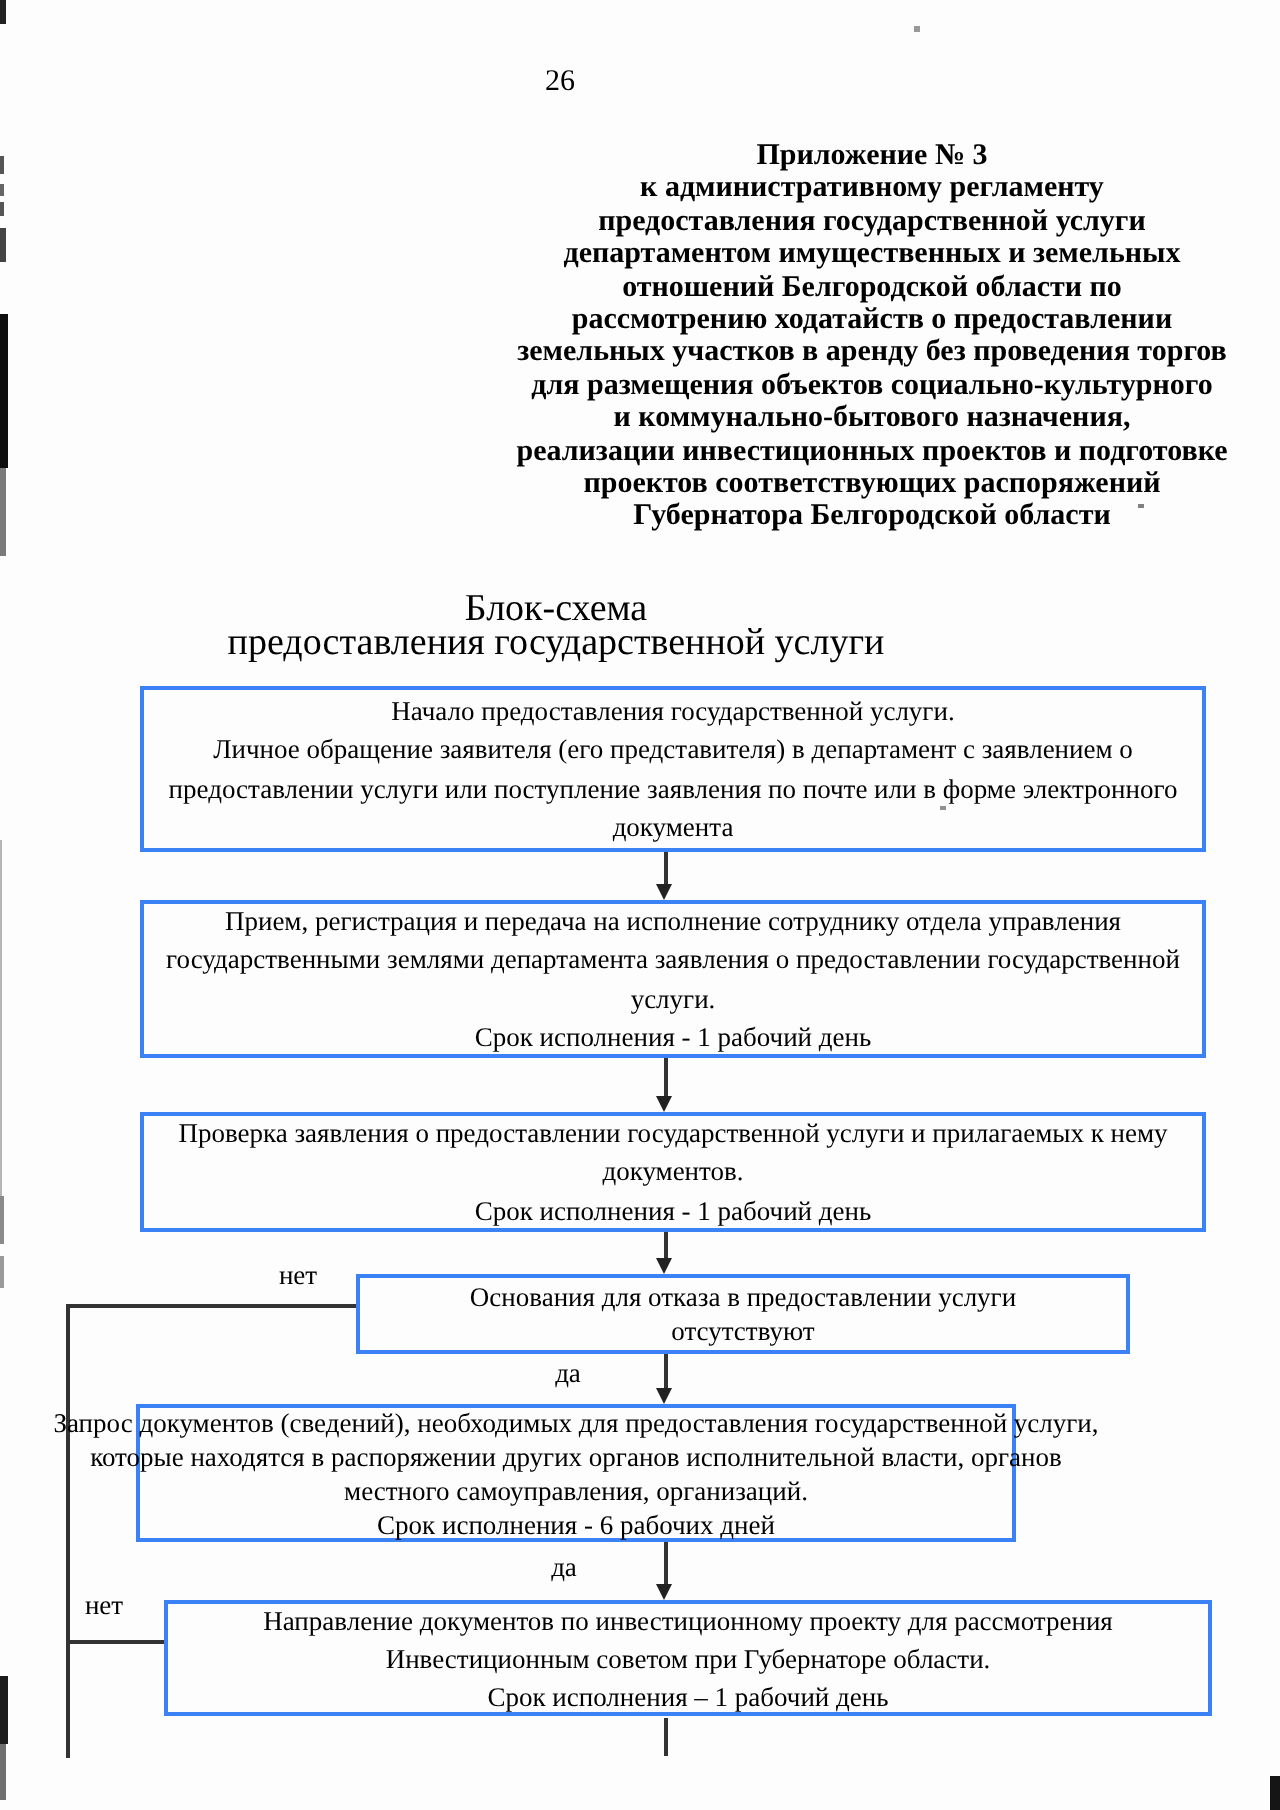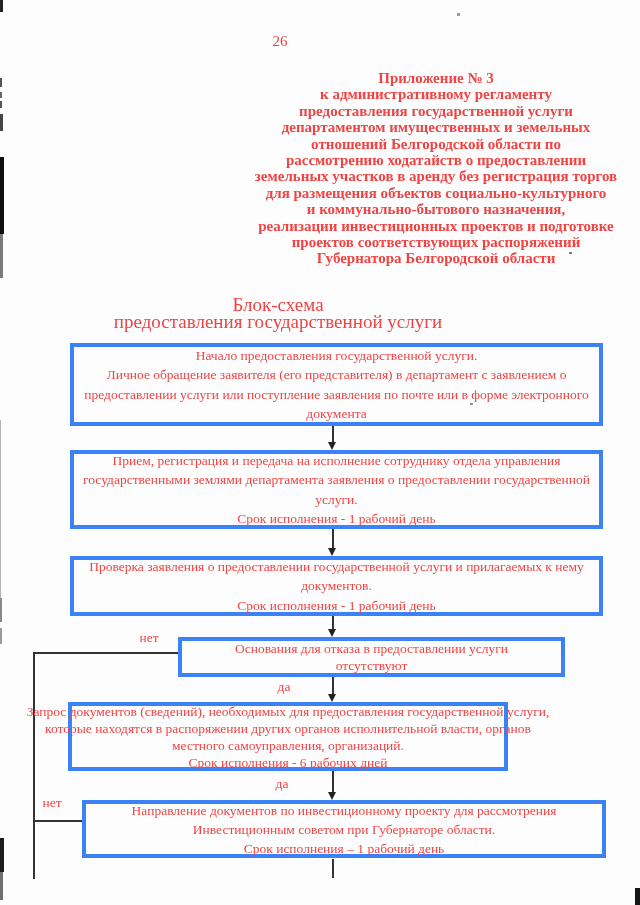--- a/index.html
+++ b/index.html
@@ -1,29 +1,29 @@
 <!DOCTYPE html>
 <html><head>
 <meta charset="utf-8">
 <style>
   html,body { margin:0; padding:0; background:#888; }
   .page {
     position:relative; width:640px; height:905px; margin:0 auto;
     background:#fdfdfd; overflow:hidden;
-    font-family:"Liberation Serif","DejaVu Serif",serif; color:#ef4444;
+    font-family:"Liberation Serif","DejaVu Serif",serif; color:#000000;
   }
   .abs { position:absolute; }
   .pgnum { left:240px; top:33px; width:80px; text-align:center; font-size:15px; }
   .hdr {
     left:250px; top:70px; width:372px; text-align:center;
     font-weight:bold; font-size:15px; line-height:16.4px;
   }
   .sect { left:78px; top:296px; width:400px; text-align:center; font-size:19px; line-height:17px; }
   .fbox {
-    position:absolute; box-sizing:border-box; border:4px solid #3b82f6;
+    position:absolute; box-sizing:border-box; border:2px solid #3b82f6;
     display:flex; flex-direction:column; justify-content:center; align-items:center;
     text-align:center; font-size:13.5px; background:transparent;
   }
   .fbox .ln { white-space:nowrap; }
   .lh195 .ln { line-height:19.5px; }
   .lh190 .ln { line-height:19px; }
   .lh170 .ln { line-height:17px; }
   .vline  { position:absolute; width:2px; background:#333; }
   .hline  { position:absolute; height:2px; background:#333; }
   .ahead  {
@@ -41,21 +41,21 @@
 
   <div class="abs pgnum">26</div>
 
   <div class="abs hdr">
     <div class="ln">Приложение № 3</div>
     <div class="ln">к административному регламенту</div>
     <div class="ln">предоставления государственной услуги</div>
     <div class="ln">департаментом имущественных и земельных</div>
     <div class="ln">отношений Белгородской области по</div>
     <div class="ln">рассмотрению ходатайств о предоставлении</div>
-    <div class="ln">земельных участков в аренду без регистрация торгов</div>
+    <div class="ln">земельных участков в аренду без проведения торгов</div>
     <div class="ln">для размещения объектов социально-культурного</div>
     <div class="ln">и коммунально-бытового назначения,</div>
     <div class="ln">реализации инвестиционных проектов и подготовке</div>
     <div class="ln">проектов соответствующих распоряжений</div>
     <div class="ln">Губернатора Белгородской области</div>
   </div>
 
   <div class="abs sect">
     <div class="ln">Блок-схема</div>
     <div class="ln">предоставления государственной услуги</div>

